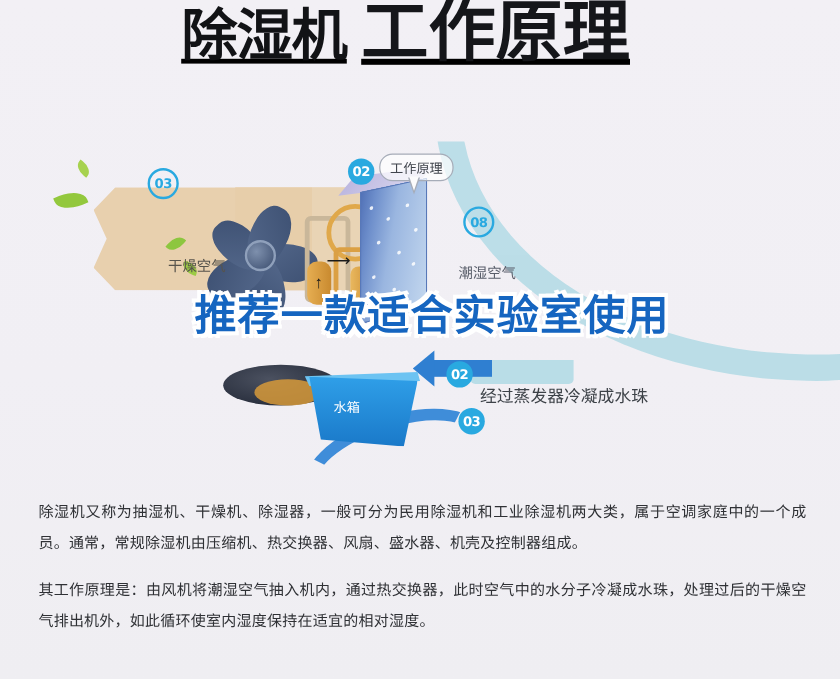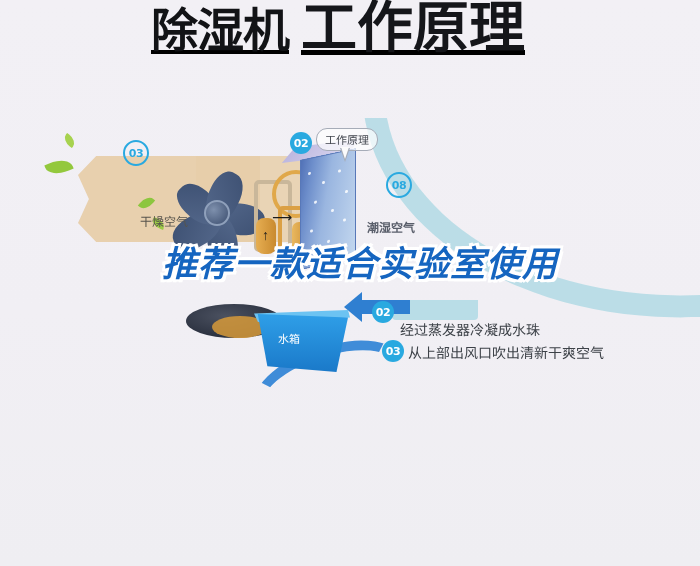--- a/index.html
+++ b/index.html
@@ -308,21 +308,21 @@
   .badge-01  { left: 386px; top: 54px; }
 
   .callout-label {
     position: absolute;
     font-size: 12px;
     color: #4a4a52;
     font-family: "DejaVu Sans", sans-serif;
     white-space: nowrap;
   }
   .label-dry   { left: 140px; top: 94px; color:#57544c; }
-  .label-humid { left: 367px; top: 100px; color:#5a5f6b;font-weight:bold; }
+  .label-humid { left: 382px; top: 100px; color:#5a5f6b; }
 
   .bubble {
     position: absolute;
     left: 316px; top: 10px;
     padding: 2px 8px 3px;
     border: 1px solid #a6acb8;
     border-radius: 11px;
     background: rgba(255,255,255,.7);
     font-size: 11px;
     color: #41454d;
@@ -365,21 +365,20 @@
     position: absolute;
     left: 0; top: 243px;
     width: 700px;
     text-align: center;
     pointer-events: none;
   }
   .overlay-line {
     font-family: "DejaVu Sans", sans-serif;
     font-size: 35px;
     font-weight: bold;
-    font-style: italic;
     color: #1565c0;
     line-height: 1.22;
     letter-spacing: 1px;
     -webkit-text-stroke: 4px #ffffff;
     paint-order: stroke fill;
     text-shadow:
        2px 0 0 #fff, -2px 0 0 #fff, 0 2px 0 #fff, 0 -2px 0 #fff,
        2px 2px 0 #fff, -2px 2px 0 #fff, 2px -2px 0 #fff, -2px -2px 0 #fff,
        3px 3px 0 #fff, -3px 3px 0 #fff, 3px -3px 0 #fff, -3px -3px 0 #fff;
     padding-left: 20px;
@@ -481,21 +480,24 @@
     <div class="bubble">工作原理</div>
     <div class="bubble-tail"></div>
 
     <div class="badge outline badge-01">08</div>
     <div class="callout-label label-humid">潮湿空气</div>
 
     <div class="badge filled note-badge-02">02</div>
     <div class="step-note note-02">经过蒸发器冷凝成水珠</div>
 
     <div class="badge filled note-badge-03">03</div>
-    <div class="step-note note-03">从上部出风口吹出清新干爽空气</div>
   </div>
 
   <div class="overlay">
     <div class="overlay-line">推荐一款适合实验室使用</div>
   </div>
 
+  <div class="copy">
+    <p class="para">除湿机又称为抽湿机、干燥机、除湿器，一般可分为民用除湿机和工业除湿机两大类，属于空调家庭中的一个成员。通常，常规除湿机由压缩机、热交换器、风扇、盛水器、机壳及控制器组成。</p>
+    <p class="para">其工作原理是：由风机将潮湿空气抽入机内，通过热交换器，此时空气中的水分子冷凝成水珠，处理过后的干燥空气排出机外，如此循环使室内湿度保持在适宜的相对湿度。</p>
+  </div>
 
 </div>
 
 </body></html>

